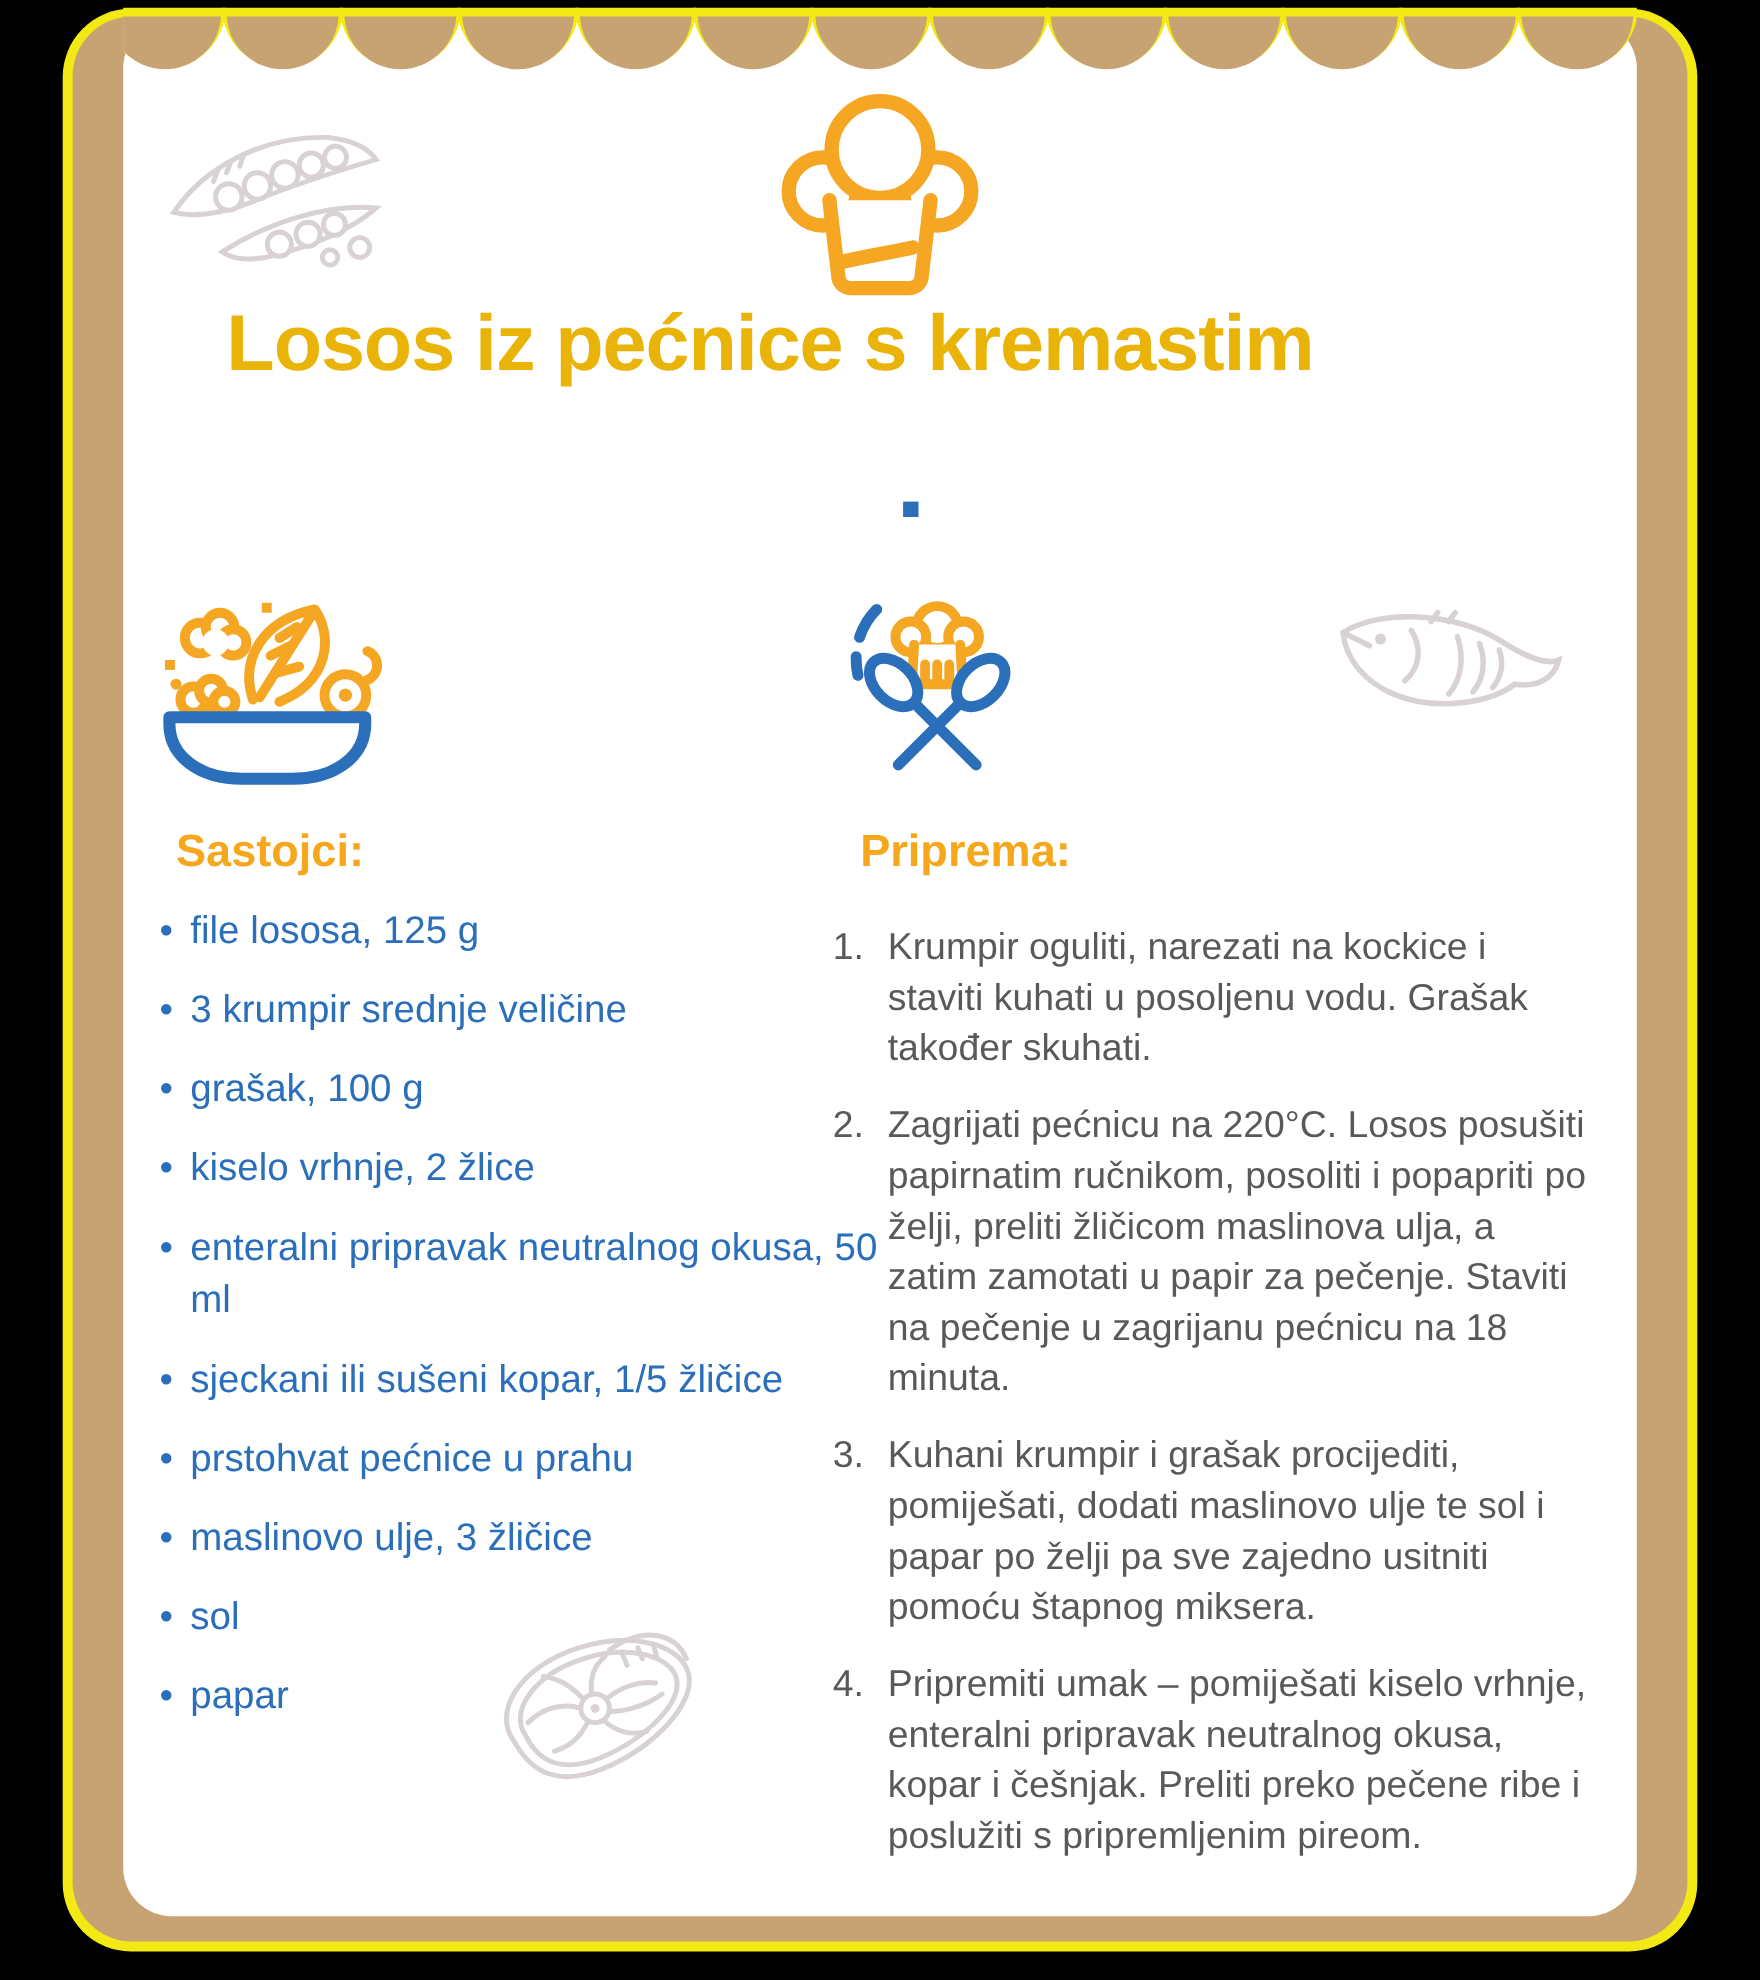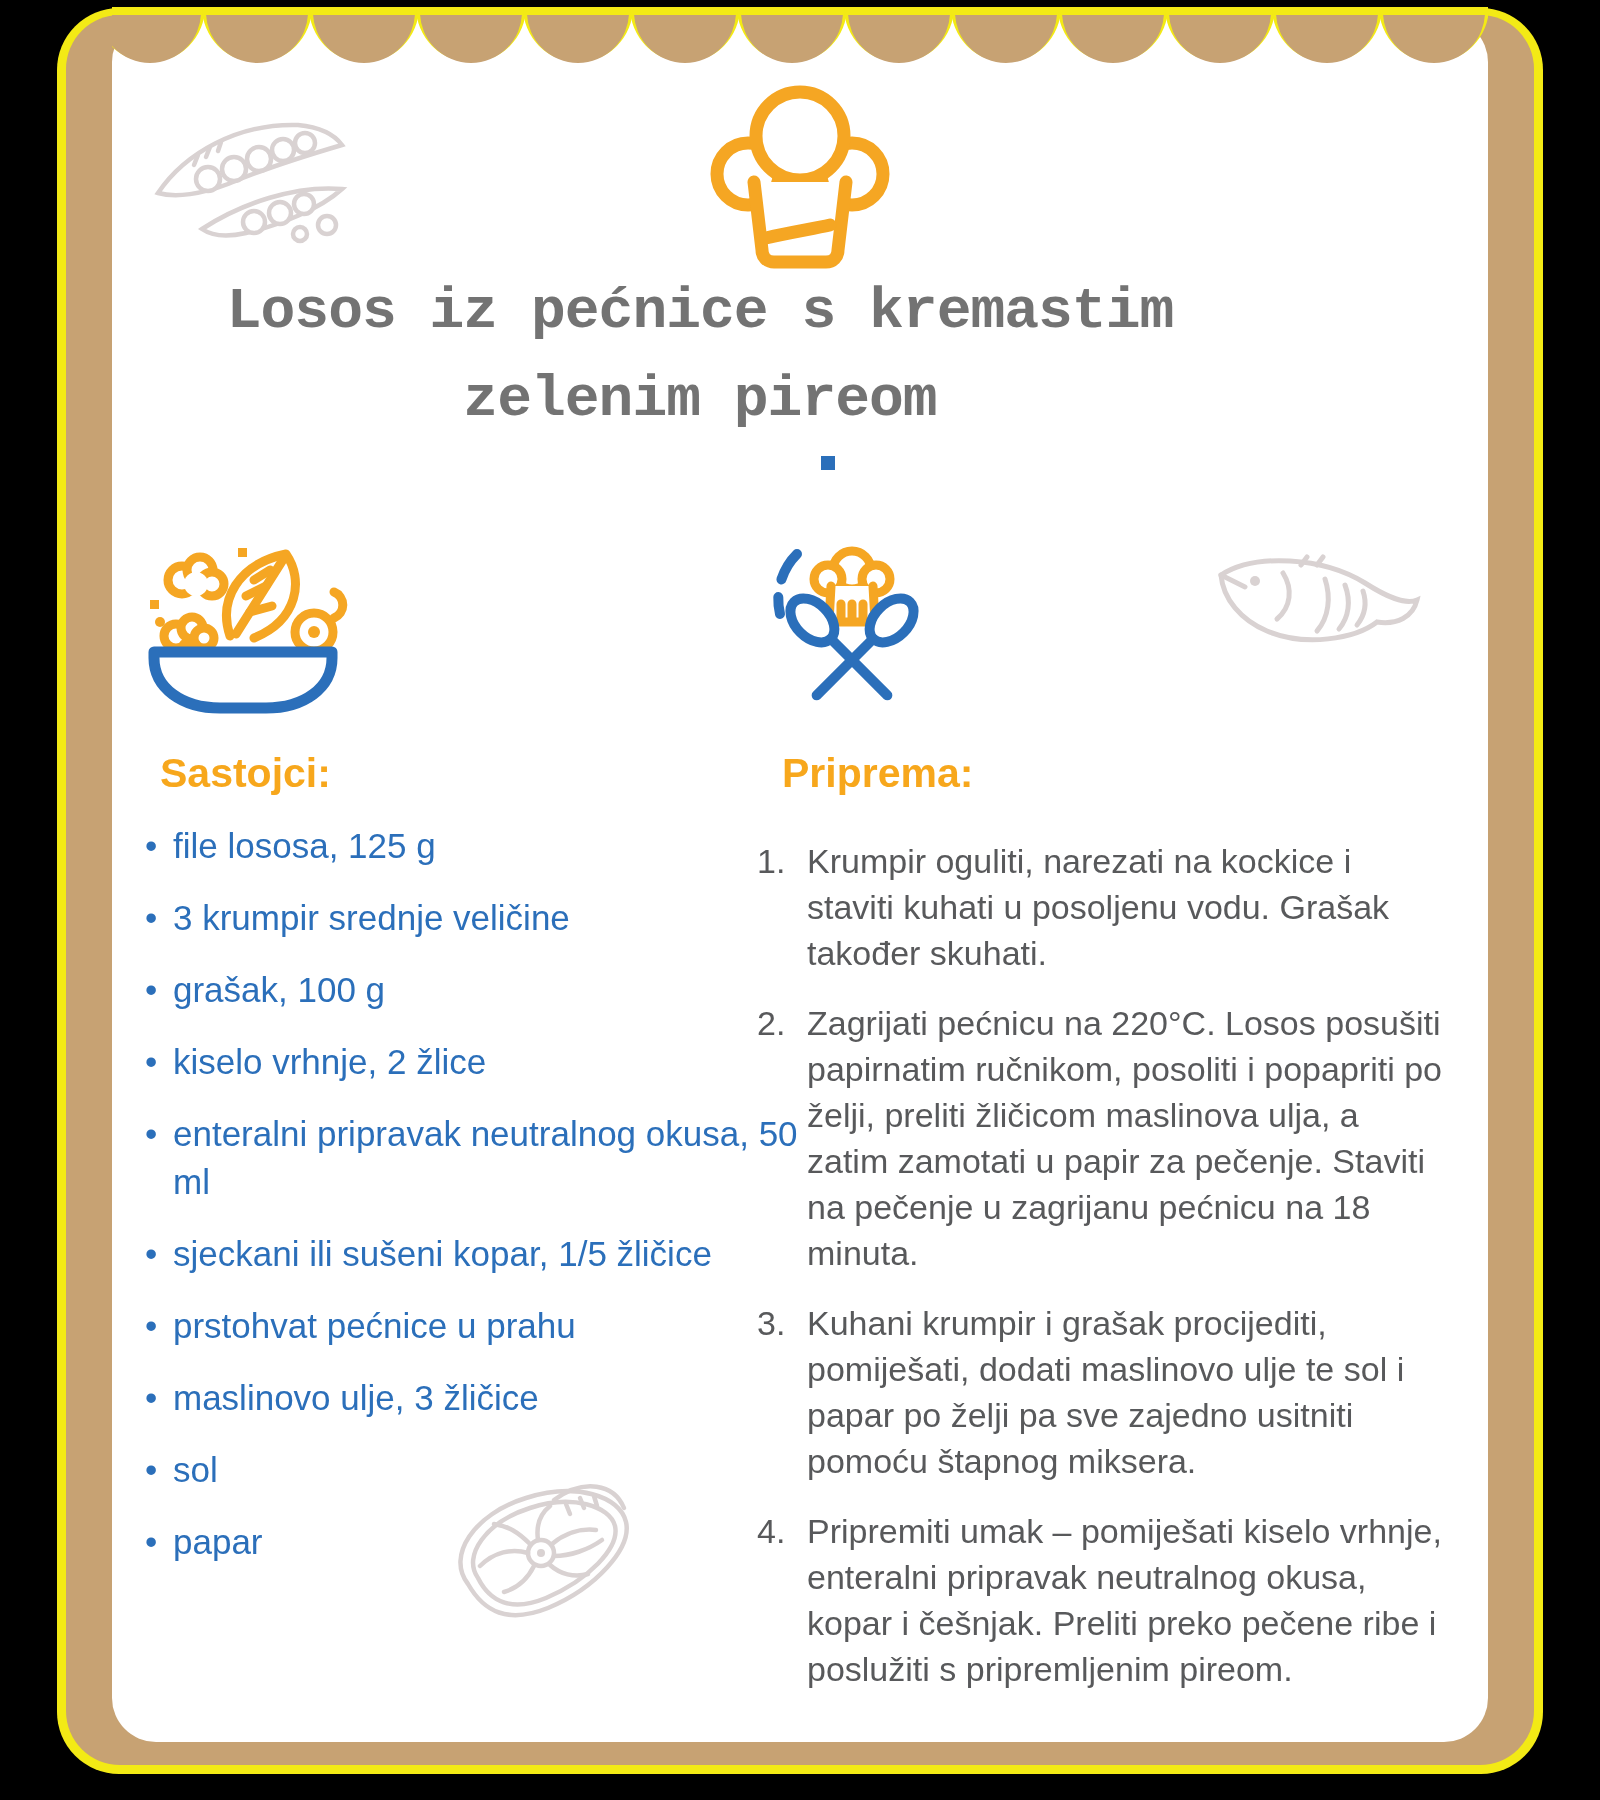--- a/index.html
+++ b/index.html
@@ -9,26 +9,25 @@
     position:relative;
     overflow:hidden;
     font-family:"Liberation Sans", sans-serif;
   }
   .frame-svg{position:absolute;left:0;top:0;}
   .deco{position:absolute;pointer-events:none;}
 
   .title{
     position:absolute;left:0;top:268px;width:1400px;
     text-align:center;
-    color:#737373;
+    color:#eab308;
     font-weight:bold;
-    font-size:58px;
+    font-size:72px;
     line-height:88px;
     letter-spacing:-1px;
-    font-family:Liberation Mono, monospace;
   }
 
   .section-heading{
     position:absolute;
     color:#F7A71C;
     font-weight:bold;
     font-size:41px;
   }
   .h-ing{left:160px;top:750px;}
   .h-prep{left:782px;top:750px;}
@@ -123,21 +122,20 @@
     <circle cx="48" cy="92" r="31"></circle>
     <circle cx="152" cy="92" r="31"></circle>
     <circle cx="100" cy="54" r="44"></circle>
     <path d="M54,100 L62,168 C62,175 67,180 74,180 L126,180 C133,180 138,175 138,168 L146,100"></path>
     <path d="M66,156 C92,150 112,147 130,143" fill="none"></path>
   </g>
 </svg>
 
 <div class="title">
   <div>Losos iz pećnice s kremastim</div>
-  <div>zelenim pireom</div>
 </div>
 
 <svg class="deco" style="left:138px;top:540px;" width="210" height="178" viewBox="0 0 210 178">
   <g stroke="#F5A623" stroke-width="9" fill="#FFFFFF" stroke-linecap="round" stroke-linejoin="round">
 
     <circle cx="44" cy="40" r="14"></circle>
       <circle cx="62" cy="30" r="13"></circle>
       <circle cx="74" cy="44" r="12"></circle>
     <circle cx="58" cy="44" r="12" stroke="none"></circle>
 

